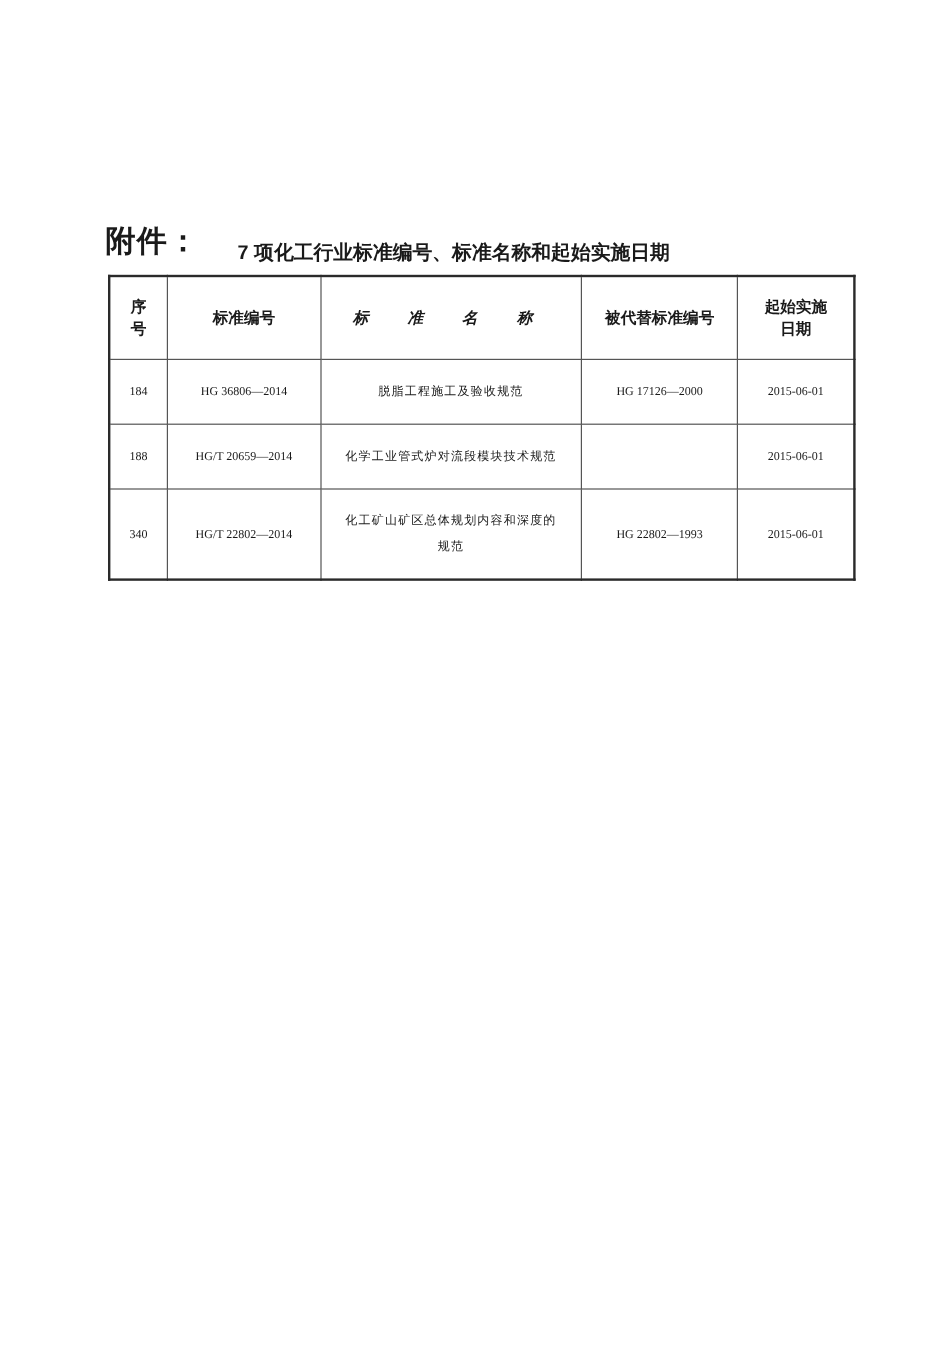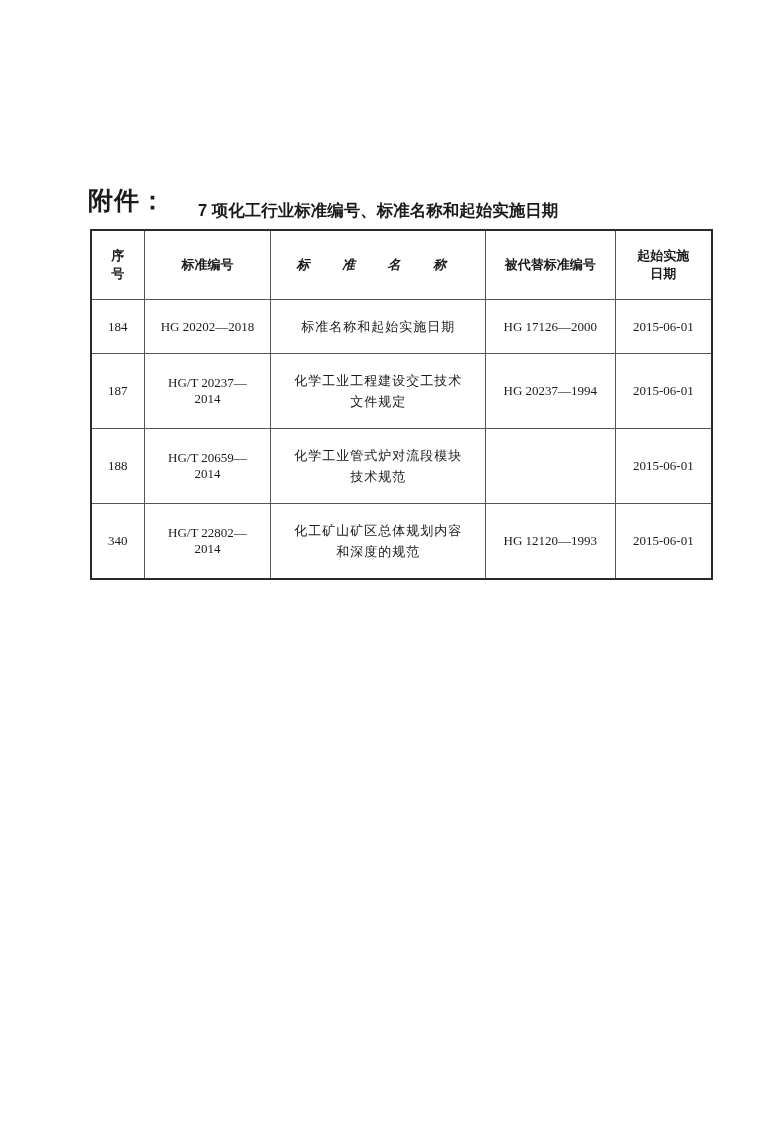--- a/index.html
+++ b/index.html
@@ -19,21 +19,21 @@
     position:absolute; left:90px; top:229px; width:623px;
     border-collapse:collapse; border:2px solid #2a2a2a;
   }
   table.std th, table.std td {
     border:1px solid #555; padding:16px; text-align:center; vertical-align:middle;
   }
   table.std th {
     height:28px; font-size:13px; font-weight:bold;
     font-family: "DejaVu Sans", "Liberation Sans", sans-serif;
   }
-  table.std td { font-size:13px; font-family: "Liberation Serif", "DejaVu Serif", serif; text-align: center; }
+  table.std td { font-size:10px; font-family: "Liberation Serif", "DejaVu Serif", serif; text-align: center; }
   td.name { text-align:left; padding:0 6px 0 8px; line-height:21px; font-size:13.5px; font-family: "DejaVu Sans", "Liberation Sans", sans-serif; letter-spacing:1px; }
   th.spread { letter-spacing:14px;font-style:italic; }
   col.c1 { width:34px; } col.c2 { width:131px; } col.c3 { width:225px; } col.c4 { width:134px; } col.c5 { width:99px; }
 </style>
 </head>
 <body>
 
 <div class="attach-label">附件：</div>
 <div class="doc-title">7 项化工行业标准编号、标准名称和起始实施日期</div>
 
@@ -50,40 +50,33 @@
       <th>序号</th>
       <th>标准编号</th>
       <th class="spread">标 准 名 称</th>
       <th>被代替标准编号</th>
       <th>起始实施日期</th>
     </tr>
   </thead>
   <tbody>
     <tr style="height:37px">
       <td>184</td>
-      <td>HG 20202—2018</td>
-      <td class="name">标准名称和起始实施日期</td>
+      <td>HG 36806—2014</td>
+      <td class="name">脱脂工程施工及验收规范</td>
       <td>HG 17126—2000</td>
-      <td>2015-06-01</td>
-    </tr>
-    <tr style="height:58px">
-      <td>187</td>
-      <td>HG/T 20237—2014</td>
-      <td class="name">化学工业工程建设交工技术文件规定</td>
-      <td>HG 20237—1994</td>
       <td>2015-06-01</td>
     </tr>
     <tr style="height:50px">
       <td>188</td>
       <td>HG/T 20659—2014</td>
       <td class="name">化学工业管式炉对流段模块技术规范</td>
       <td></td>
       <td>2015-06-01</td>
     </tr>
     <tr style="height:54px">
       <td>340</td>
       <td>HG/T 22802—2014</td>
       <td class="name">化工矿山矿区总体规划内容和深度的规范</td>
-      <td>HG 12120—1993</td>
+      <td>HG 22802—1993</td>
       <td>2015-06-01</td>
     </tr>
   </tbody>
 </table>
 
 </body></html>

